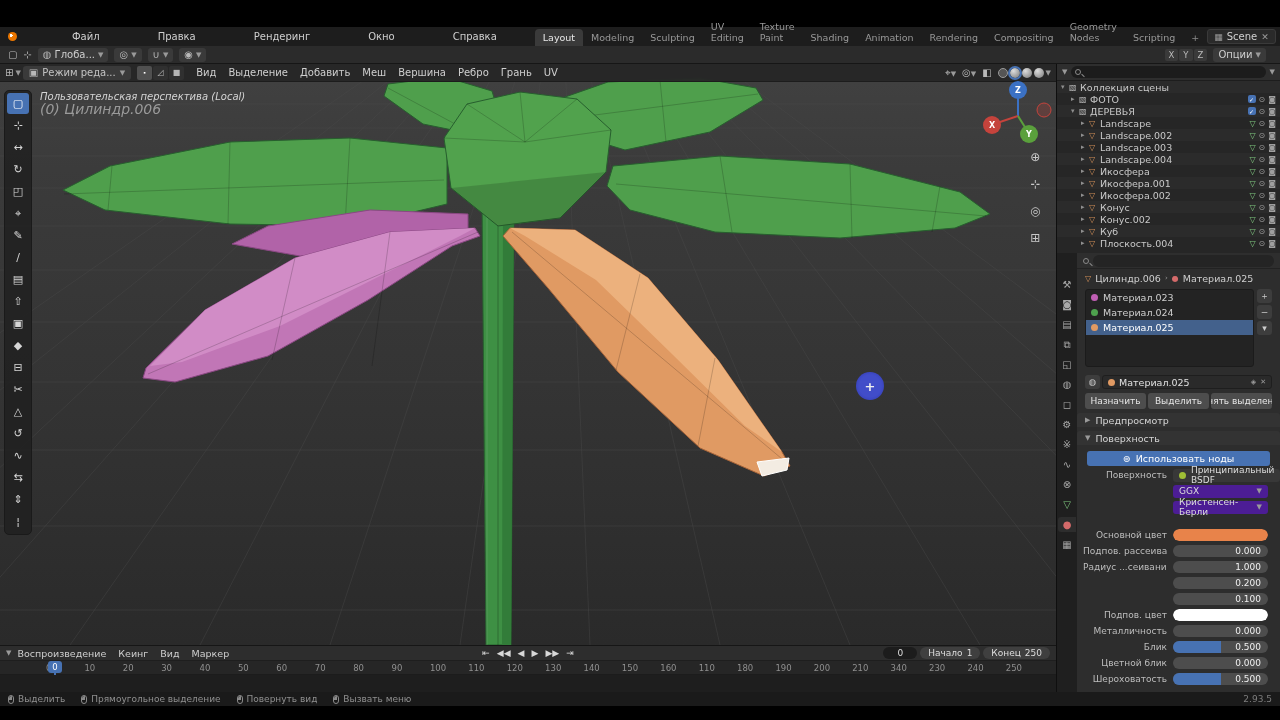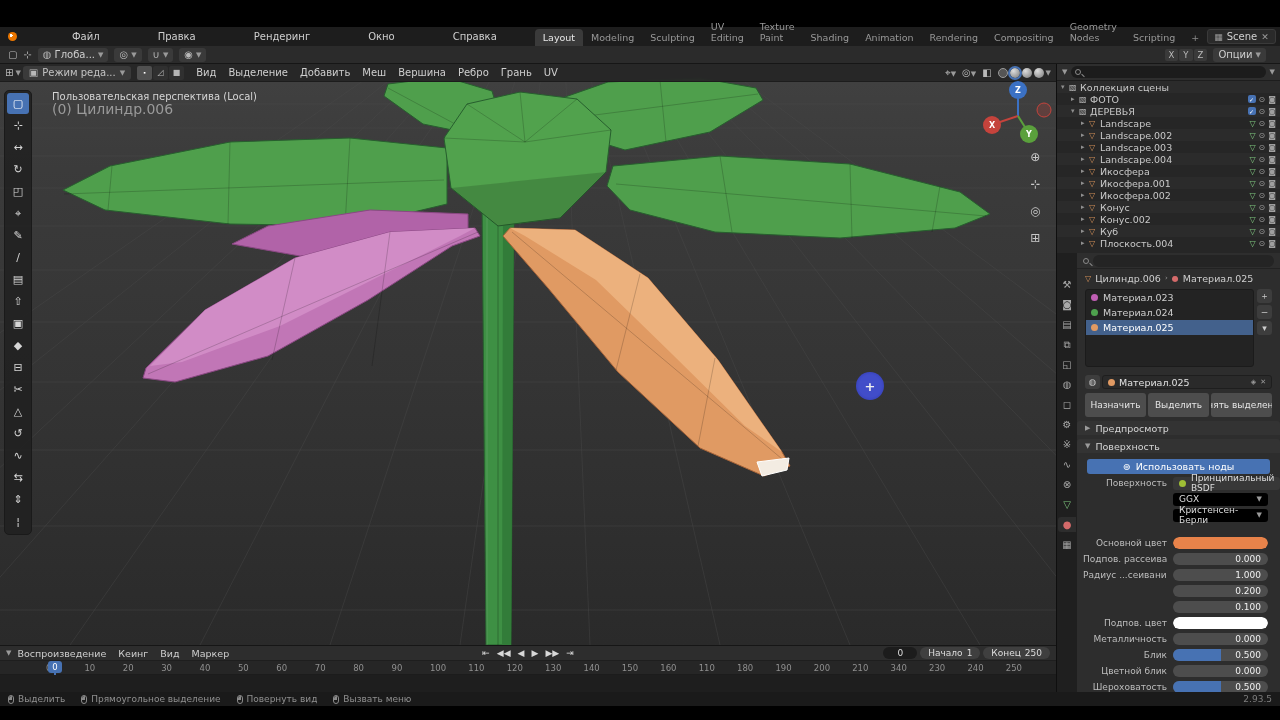--- a/index.html
+++ b/index.html
@@ -44,21 +44,21 @@
   .mode-dd{display:flex;align-items:center;gap:4px;background:#3a3a3a;border-radius:3px;padding:1px 6px;height:14px;}
   .selmode{display:flex;gap:1px;margin:0 4px;}
   .selmode span{width:15px;height:14px;display:flex;align-items:center;justify-content:center;
                 background:#303030;border-radius:2px;color:#b5b5b5;font-size:8px;}
   .selmode span.on{background:#505050;color:#fff;}
   .vph-right{margin-left:auto;display:flex;align-items:center;gap:6px;}
   .shade-balls{display:flex;gap:2px;align-items:center;}
   .ball{width:10px;height:10px;border-radius:50%;background:radial-gradient(circle at 35% 30%,#ddd,#777);}
   .ball.wire{background:#555;border:1px solid #999;}
   .ball.on{outline:2px solid #4772b3;}
-  .overlay-text{position:absolute;left:52px;top:26px;line-height:13px;}
+  .overlay-text{position:absolute;left:40px;top:26px;line-height:13px;font-style:italic;}
   .overlay-text .l1{color:#d5d5d5;font-size:10px;}
   .overlay-text .l2{color:#9a9a9a;font-size:14px;}
 
   .left-tools{position:absolute;left:4px;top:26px;width:28px;background:rgba(32,32,32,.85);
               border:1px solid #1a1a1a;border-radius:5px;padding:2px;display:flex;flex-direction:column;gap:1px;}
   .tool-btn{width:22px;height:21px;display:flex;align-items:center;justify-content:center;
             color:#d6d6d6;font-size:11px;border-radius:3px;}
   .tool-btn.active{background:var(--accent,#4772b3);color:#fff;}
 
   .gizmo{position:absolute;left:978px;top:14px;}
@@ -119,36 +119,36 @@
   .slot{height:15px;display:flex;align-items:center;gap:5px;padding:0 5px;font-size:9.5px;color:#cfcfcf;}
   .slot.sel{background:#43618c;color:#fff;}
   .dot{width:7px;height:7px;border-radius:50%;flex:none;}
   .slotbtns{width:15px;display:flex;flex-direction:column;gap:2px;}
   .sq{width:15px;height:14px;background:#3d3d3d;border-radius:3px;color:#ccc;font-size:9px;
       display:flex;align-items:center;justify-content:center;}
   .matfield{margin:8px 8px 0 8px;height:14px;display:flex;gap:2px;align-items:center;}
   .matname{flex:1;height:14px;background:#2a2a2a;border:1px solid #1e1e1e;border-radius:3px;
            display:flex;align-items:center;gap:4px;padding:0 5px;font-size:9.5px;color:#e0e0e0;}
   .actions{margin:4px 8px 0 8px;display:flex;gap:2px;}
-  .abtn{flex:1;height:24px;background:#4d4d4d;border-radius:3px;color:#e5e5e5;font-size:9px;
+  .abtn{flex:1;height:16px;background:#4d4d4d;border-radius:3px;color:#e5e5e5;font-size:9px;
         display:flex;align-items:center;justify-content:center;white-space:nowrap;overflow:hidden;}
   .phead{margin:4px 0 0 0;height:14px;background:#333;display:flex;align-items:center;gap:5px;
          padding:0 8px;color:#d5d5d5;font-size:9.5px;border-radius:3px 3px 0 0;}
   .disc{font-size:7px;color:#9a9a9a;}
   .usenodes{margin:6px 10px 0 10px;height:15px;background:var(--accent,#4772b3);border-radius:3px;
             color:#fff;font-size:9.5px;display:flex;align-items:center;justify-content:center;gap:5px;}
   .p-row{display:flex;align-items:center;height:14px;margin:2px 12px 0 6px;gap:6px;}
   .p-label{width:84px;text-align:right;color:#bdbdbd;font-size:9px;flex:none;white-space:nowrap;overflow:hidden;}
   .p-ctl{flex:1;height:12px;background:#4d4d4d;border-radius:6px;position:relative;overflow:hidden;}
   .p-fill{position:absolute;left:0;top:0;bottom:0;background:var(--accent,#4772b3);}
   .p-val{position:absolute;right:7px;top:0;line-height:12px;color:#f0f0f0;font-size:9px;}
   .p-swatch{position:absolute;inset:0;display:none;}
   .p-ctl.color{background:none;}
   .p-ctl.color .p-swatch{display:block;border-radius:6px;}
-  .dd{flex:1;height:13px;background:#000000;border-radius:3px;display:flex;align-items:center;
+  .dd{flex:1;height:13px;background:#4c1d95;border-radius:3px;display:flex;align-items:center;
       padding:0 6px;color:#dcdcdc;font-size:9px;justify-content:space-between;}
   .sockfield{flex:1;height:13px;background:#383838;border-radius:3px;display:flex;align-items:center;
              gap:5px;padding:0 6px;color:#dcdcdc;font-size:9px;}
   .sockdot{width:7px;height:7px;border-radius:50%;background:#9fbf35;flex:none;}
 
   
   .statusbar{position:absolute;top:692px;left:0;width:100%;height:14px;background:#1a1a1a;
              display:flex;align-items:center;gap:16px;padding:0 8px;font-size:9px;color:#909090;}
   .mouse{width:6px;height:9px;border:1px solid #8a8a8a;border-radius:3px;position:relative;flex:none;}
   .mouse::after{content:"";position:absolute;left:0;top:0;width:3px;height:4px;background:#8a8a8a;border-radius:3px 0 0 0;}

